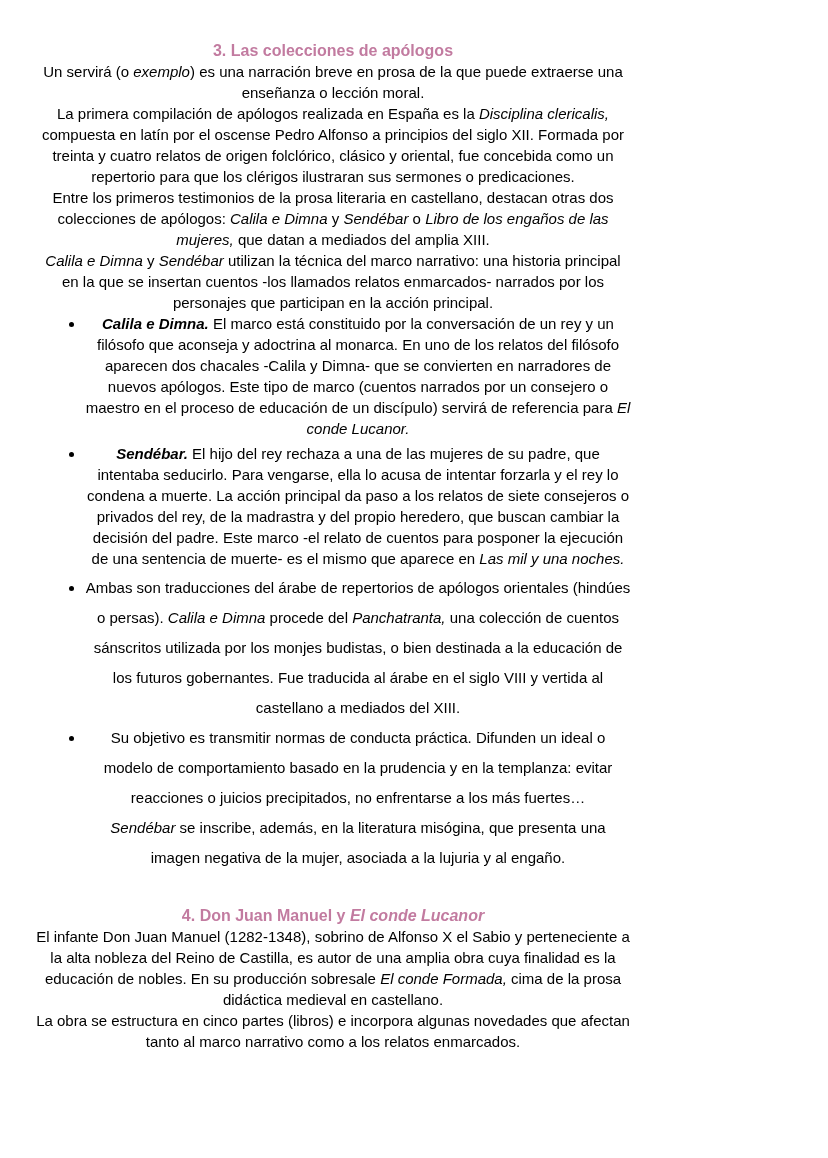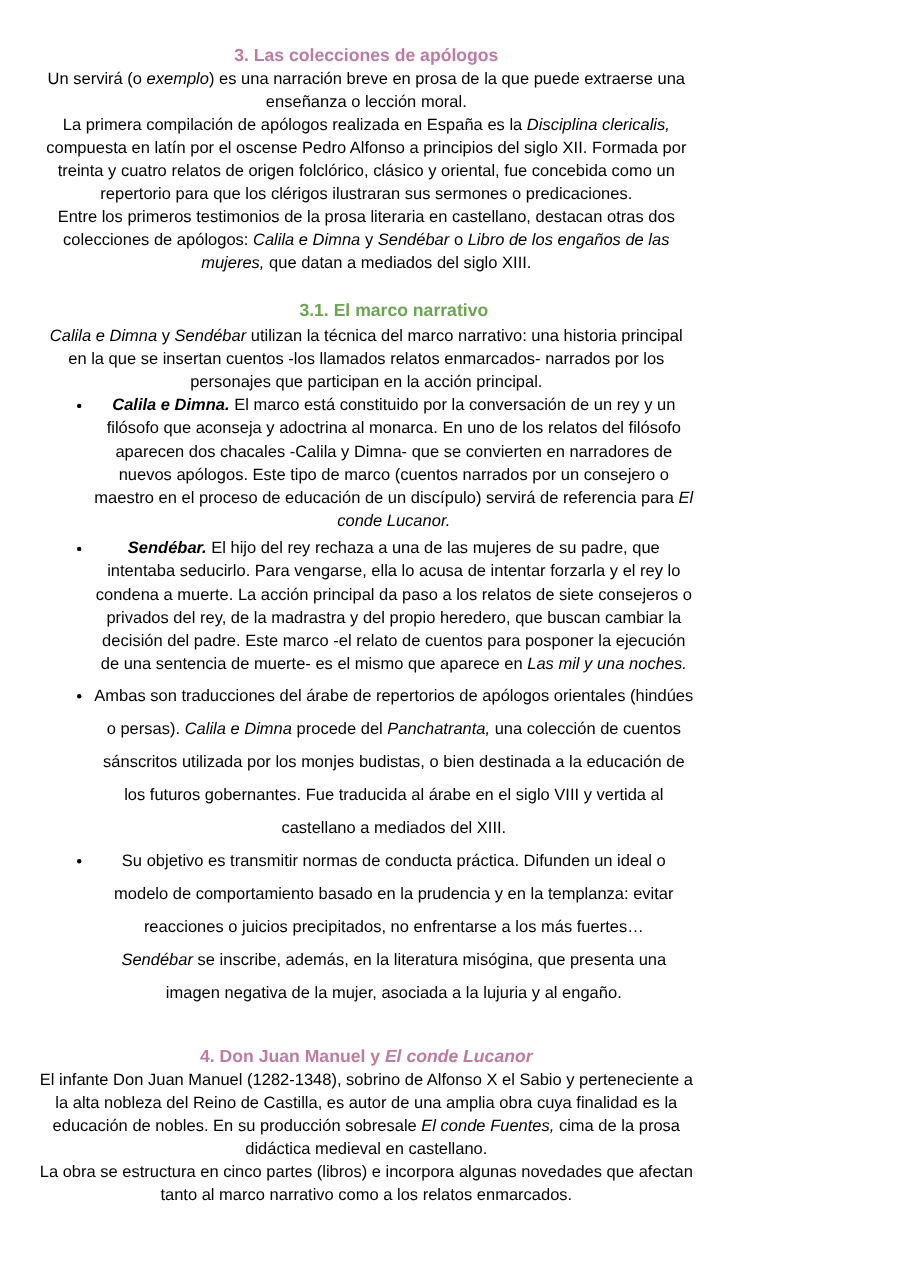--- a/index.html
+++ b/index.html
@@ -54,37 +54,36 @@
 <body>
 
 <div class="page">
 
   <h1 class="h pink"><span>3. Las colecciones de apólogos</span></h1>
 
   <p class="para gap-sm"><span>Un servirá (o </span><span class="run-i">exemplo</span><span>) es una narración breve en prosa de la que puede extraerse una enseñanza o lección moral.</span></p>
 
   <p class="para gap-lg"><span>La primera compilación de apólogos realizada en España es la </span><span class="run-i">Disciplina clericalis,</span><span> compuesta en latín por el oscense Pedro Alfonso a principios del siglo XII. Formada por treinta y cuatro relatos de origen folclórico, clásico y oriental, fue concebida como un repertorio para que los clérigos ilustraran sus sermones o predicaciones.</span></p>
 
-  <p class="para gap-md"><span>Entre los primeros testimonios de la prosa literaria en castellano, destacan otras dos colecciones de apólogos: </span><span class="run-i">Calila e Dimna</span><span> y </span><span class="run-i">Sendébar</span><span> o </span><span class="run-i">Libro de los engaños de las mujeres,</span><span> que datan a mediados del siglo XIII.</span></p>
+  <p class="para gap-md"><span>Entre los primeros testimonios de la prosa literaria en castellano, destacan otras dos colecciones de apólogos: </span><span class="run-i">Calila e Dimna</span><span> y </span><span class="run-i">Sendébar</span><span> o </span><span class="run-i">Libro de los engaños de las mujeres,</span><span> que datan a mediados del amplia XIII.</span></p>
 
-  <h2 class="h green indent sub"><span>3.1. El marco narrativo</span></h2>
 
   <p class="para"><span class="run-i">Calila e Dimna</span><span> y </span><span class="run-i">Sendébar</span><span> utilizan la técnica del marco narrativo: una historia principal en la que se insertan cuentos -los llamados relatos enmarcados- narrados por los personajes que participan en la acción principal.</span></p>
 
   <ul class="bullets tight">
     <li><span class="run-bi">Calila e Dimna.</span><span> El marco está constituido por la conversación de un rey y un filósofo que aconseja y adoctrina al monarca. En uno de los relatos del filósofo aparecen dos chacales -Calila y Dimna- que se convierten en narradores de nuevos apólogos. Este tipo de marco (cuentos narrados por un consejero o maestro en el proceso de educación de un discípulo) servirá de referencia para </span><span class="run-i">El conde Lucanor.</span></li>
     <li><span class="run-bi">Sendébar.</span><span> El hijo del rey rechaza a una de las mujeres de su padre, que intentaba seducirlo. Para vengarse, ella lo acusa de intentar forzarla y el rey lo condena a muerte. La acción principal da paso a los relatos de siete consejeros o privados del rey, de la madrastra y del propio heredero, que buscan cambiar la decisión del padre. Este marco -el relato de cuentos para posponer la ejecución de una sentencia de muerte- es el mismo que aparece en </span><span class="run-i">Las mil y una noches.</span></li>
   </ul>
 
 
 
   <ul class="bullets loose">
     <li><span>Ambas son traducciones del árabe de repertorios de apólogos orientales (hindúes o persas). </span><span class="run-i">Calila e Dimna</span><span> procede del </span><span class="run-i">Panchatranta,</span><span> una colección de cuentos sánscritos utilizada por los monjes budistas, o bien destinada a la educación de los futuros gobernantes. Fue traducida al árabe en el siglo VIII y vertida al castellano a mediados del XIII.</span></li>
     <li><span>Su objetivo es transmitir normas de conducta práctica. Difunden un ideal o modelo de comportamiento basado en la prudencia y en la templanza: evitar reacciones o juicios precipitados, no enfrentarse a los más fuertes…</span><br><span class="run-i">Sendébar</span><span> se inscribe, además, en la literatura misógina, que presenta una imagen negativa de la mujer, asociada a la lujuria y al engaño.</span></li>
   </ul>
 
   <h1 class="h pink gap-xl"><span>4. Don Juan Manuel y </span><span class="run-i">El conde Lucanor</span></h1>
 
-  <p class="para gap-sm"><span>El infante Don Juan Manuel (1282-1348), sobrino de Alfonso X el Sabio y perteneciente a la alta nobleza del Reino de Castilla, es autor de una amplia obra cuya finalidad es la educación de nobles. En su producción sobresale </span><span class="run-i">El conde Fuentes,</span><span> cima de la prosa didáctica medieval en castellano.</span></p>
+  <p class="para gap-sm"><span>El infante Don Juan Manuel (1282-1348), sobrino de Alfonso X el Sabio y perteneciente a la alta nobleza del Reino de Castilla, es autor de una amplia obra cuya finalidad es la educación de nobles. En su producción sobresale </span><span class="run-i">El conde Formada,</span><span> cima de la prosa didáctica medieval en castellano.</span></p>
 
   <p class="para gap-lg"><span>La obra se estructura en cinco partes (libros) e incorpora algunas novedades que afectan tanto al marco narrativo como a los relatos enmarcados.</span></p>
 
 </div>
 
 </body></html>

